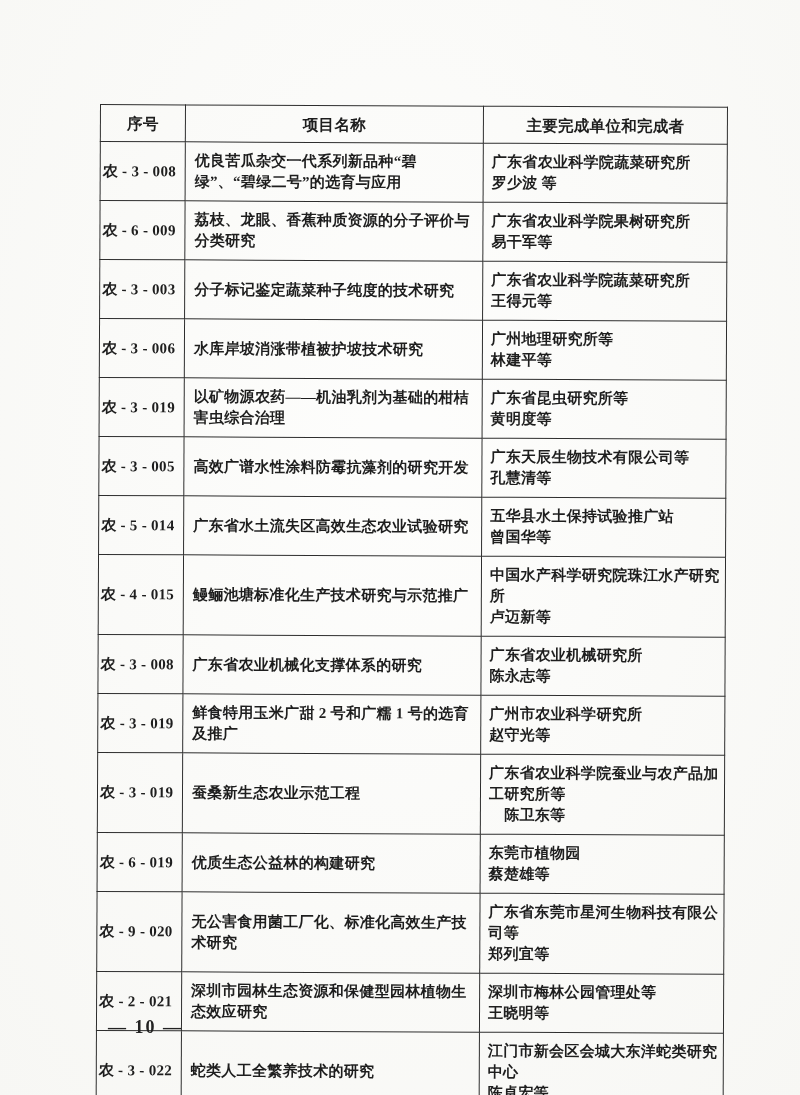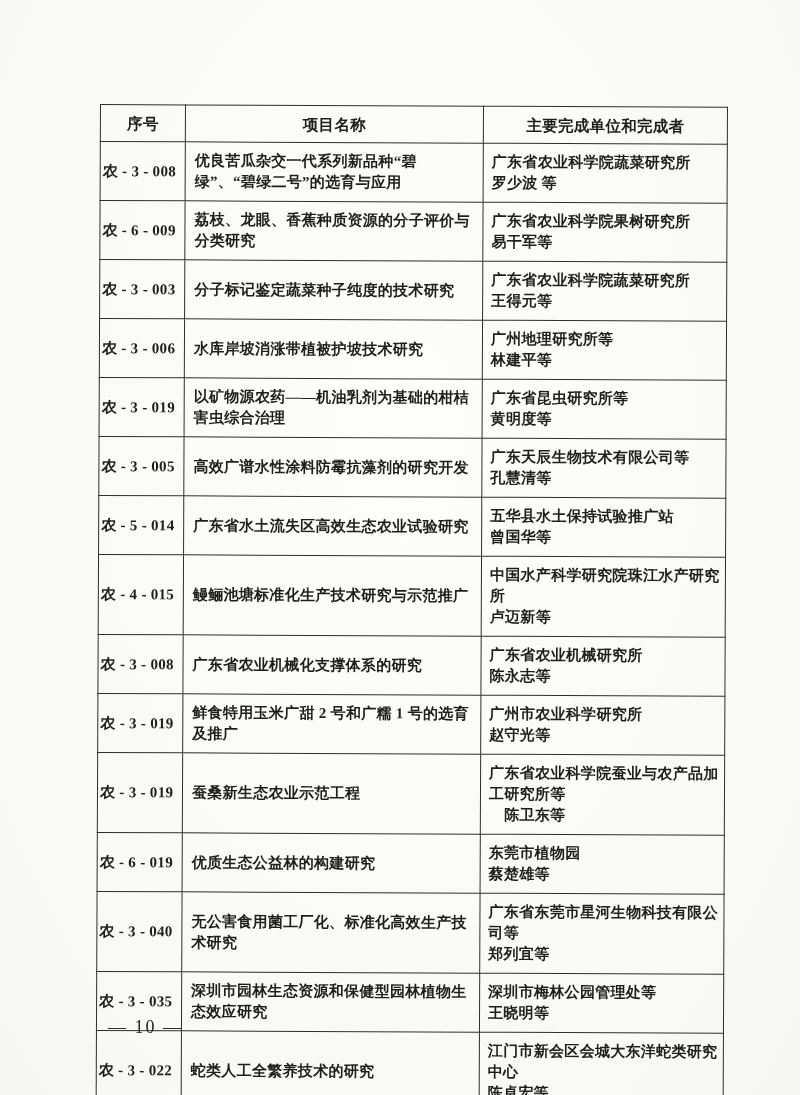--- a/index.html
+++ b/index.html
@@ -70,21 +70,21 @@
     padding:8px 4px 8px 8px;
   }
   td.col-unit .unit-line{
     min-height:21px;
   }
   .footer{
     position:absolute;
     left:108px;
     top:1017px;
     font-size:18px;
-    font-weight:400;
+    font-weight:700;
     letter-spacing:2px;
     color:#222;
   }
 </style>
 </head>
 <body>
 
 <div class="page">
 
   <div class="table-wrap">
@@ -204,30 +204,30 @@
   <tr class="data-row">
     <td class="col-id">农 - 6 - 019</td>
     <td class="col-name">优质生态公益林的构建研究</td>
     <td class="col-unit">
               <div class="unit-line">东莞市植物园</div>
               <div class="unit-line">蔡楚雄等</div>
             </td>
   </tr>
 
   <tr class="data-row">
-    <td class="col-id">农 - 3 - 040</td>
+    <td class="col-id">农 - 9 - 020</td>
     <td class="col-name">无公害食用菌工厂化、标准化高效生产技术研究</td>
     <td class="col-unit">
               <div class="unit-line">广东省东莞市星河生物科技有限公司等</div>
               <div class="unit-line">郑列宜等</div>
             </td>
   </tr>
 
   <tr class="data-row">
-    <td class="col-id">农 - 3 - 035</td>
+    <td class="col-id">农 - 2 - 021</td>
     <td class="col-name">深圳市园林生态资源和保健型园林植物生态效应研究</td>
     <td class="col-unit">
               <div class="unit-line">深圳市梅林公园管理处等</div>
               <div class="unit-line">王晓明等</div>
             </td>
   </tr>
 
   <tr class="data-row">
     <td class="col-id">农 - 3 - 022</td>
     <td class="col-name">蛇类人工全繁养技术的研究</td>

